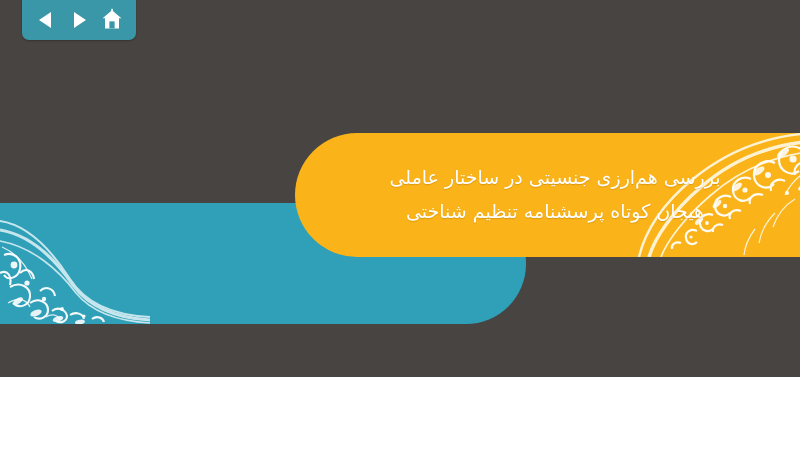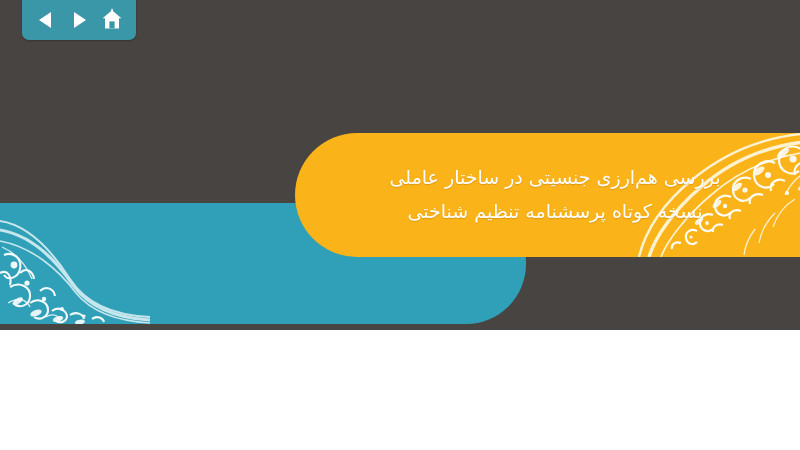--- a/index.html
+++ b/index.html
@@ -5,21 +5,21 @@
 <style>
   * { box-sizing: border-box; }
   html, body {
     margin: 0; padding: 0;
     width: 800px; height: 450px;
     overflow: hidden;
     font-family: "DejaVu Sans", "Liberation Sans", sans-serif;
   }
   #slide {
     position: relative;
-    width: 800px; height: 330px;
+    width: 800px; height: 377px;
     background: #474441;
     overflow: hidden;
   }
 
   
   #nav-bar {
     position: absolute;
     left: 22px; top: -10px;
     width: 114px; height: 50px;
     background: #3A97A8;
@@ -206,18 +206,18 @@
       <g fill="none" stroke="#FFFFFF" stroke-width="1.3" opacity="0.78">
         <path d="M178,36 C166,40 156,50 150,62"></path>
         <path d="M160,66 C150,72 142,82 138,94"></path>
         <path d="M140,80 C132,88 126,98 124,110"></path>
         <path d="M120,96 C114,104 110,112 109,122"></path>
       </g>
     </svg>
 
     <div id="title-block">
       <div class="title-line">بررسی هم‌ارزی جنسیتی در ساختار عاملی</div>
-      <div class="title-line">نسخه کوتاه پرسشنامه تنظیم شناختی</div>
+      <div class="title-line">هیجان کوتاه پرسشنامه تنظیم شناختی</div>
     </div>
 
   </div>
 
 </div>
 
 </body></html>

